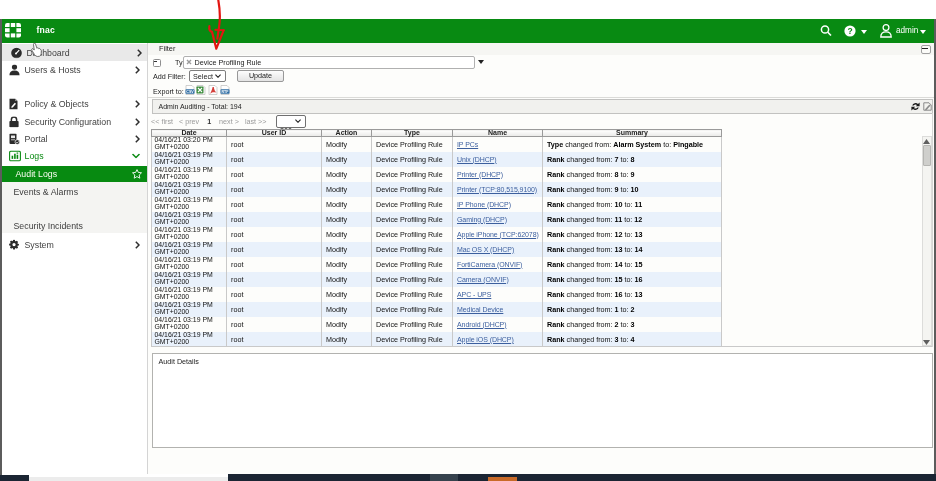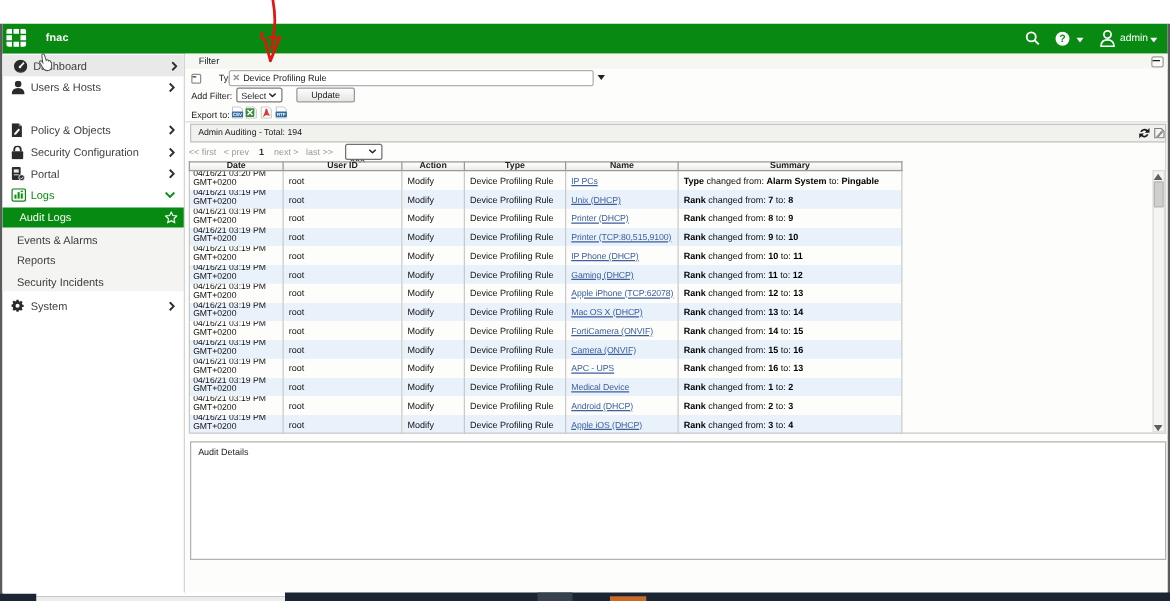--- a/index.html
+++ b/index.html
@@ -147,23 +147,20 @@
   </div>
   <div class="srow" id="auditrow">
     <span class="txt">Audit Logs</span>
     <svg style="position:absolute;right:5px;top:3px;" width="10" height="10" viewBox="0 0 10 10">
         <path d="M5 0.6 L6.3 3.4 L9.5 3.8 L7.2 6 L7.8 9.2 L5 7.6 L2.2 9.2 L2.8 6 L0.5 3.8 L3.7 3.4 Z" fill="none" stroke="#fff" stroke-width="0.9"></path>
       </svg>
   </div>
   <div class="srow" style="top:183px;height:17px;">
       <span class="txt">Events &amp; Alarms</span>
     </div>
-  <div class="srow" style="top:200px;height:16px;">
-      <span class="txt">Reports</span>
-    </div>
   <div class="srow" style="top:217.5px;height:16px;">
       <span class="txt">Security Incidents</span>
     </div>
   <div class="mrow" style="top:236px;">
     <svg width="11" height="11" viewBox="0 0 24 24">
         <path fill="#2b2b2b" d="M22 14v-4l-2.7-.5a7.6 7.6 0 0 0-.8-1.9l1.6-2.3-2.9-2.9-2.3 1.6c-.6-.3-1.2-.6-1.9-.8L12.5 0h-4l-.5 2.7c-.7.2-1.3.5-1.9.8L3.8 1.9.9 4.8l1.6 2.3c-.3.6-.6 1.2-.8 1.9L-1 9.5v4l2.7.5c.2.7.5 1.3.8 1.9l-1.6 2.3 2.9 2.9 2.3-1.6c.6.3 1.2.6 1.9.8l.5 2.7h4l.5-2.7c.7-.2 1.3-.5 1.9-.8l2.3 1.6 2.9-2.9-1.6-2.3c.3-.6.6-1.2.8-1.9zM10.5 15.5a3.8 3.8 0 1 1 0-7.6 3.8 3.8 0 0 1 0 7.6z" transform="translate(1.2,0.3) scale(0.93)"></path>
       </svg>
     <span class="txt">System</span>
       <svg class="chv" width="5" height="8" viewBox="0 0 5 8">
         <path d="M0.8 0.8 L4 4 L0.8 7.2" fill="none" stroke="#2e2e2e" stroke-width="1.5"></path>

